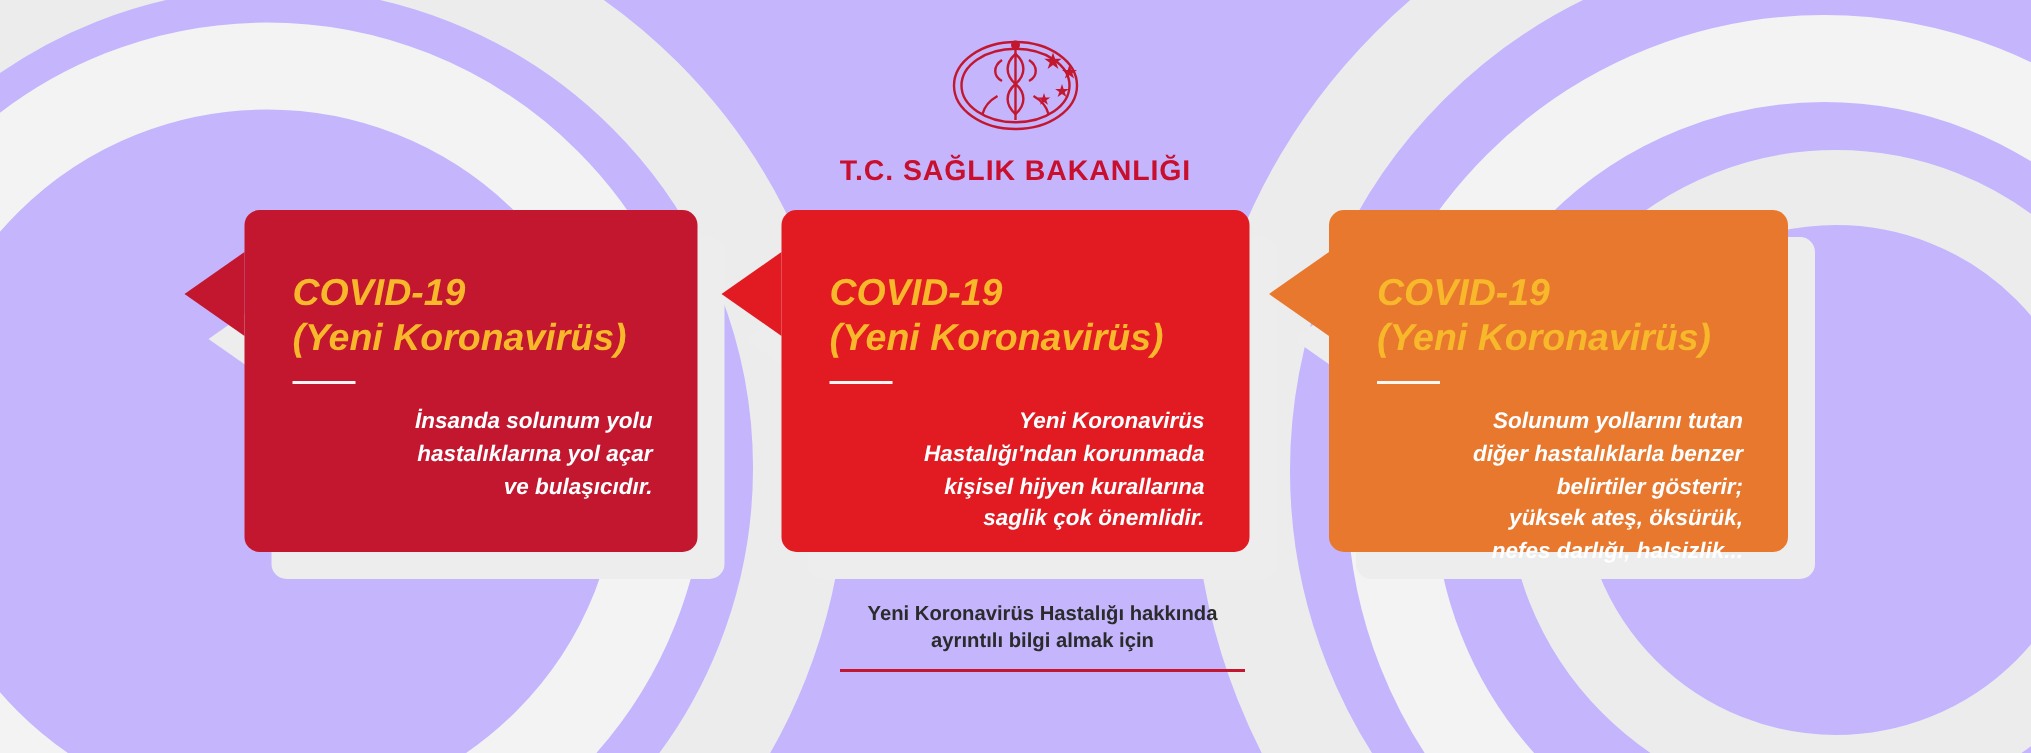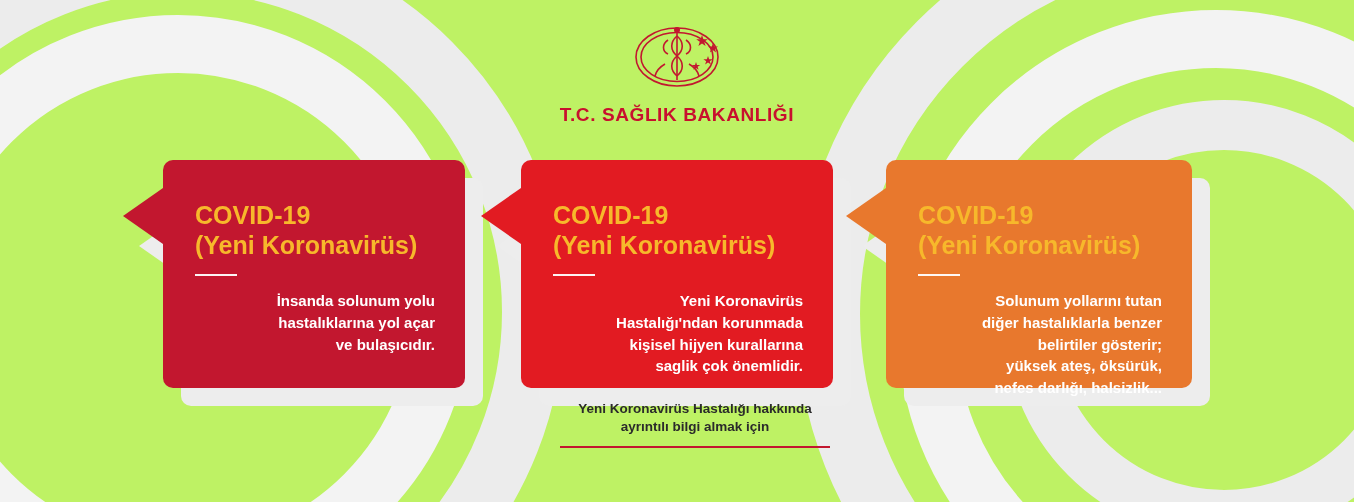--- a/index.html
+++ b/index.html
@@ -8,21 +8,21 @@
     background: #ffffff;
   }
   body {
     font-family: "Liberation Sans", sans-serif;
   }
   #stage {
     position: relative;
     width: 1354px;
     height: 502px;
     overflow: hidden;
-    background: #bef264;
+    background: #c4b5fd;
   }
 
   
   .arc {
     position: absolute;
     border-radius: 50%;
     border-style: solid;
     border-color: #ececec;
     pointer-events: none;
   }
@@ -72,25 +72,26 @@
     margin-top: 8px;
     font-size: 19px;
     font-weight: bold;
     letter-spacing: 0.6px;
     color: #c8102e;
   }
 
   
   .cards {
     position: absolute;
-    top: 160px;
+    top: 140px;
     left: 0;
     right: 0;
     height: 240px;
     z-index: 4;
+    font-style: italic;
   }
   .card {
     position: absolute;
     border-radius: 10px;
     color: #ffffff;
     box-sizing: border-box;
     padding: 40px 26px 20px 32px;
   }
   .card .shadow-ghost {
     position: absolute;

